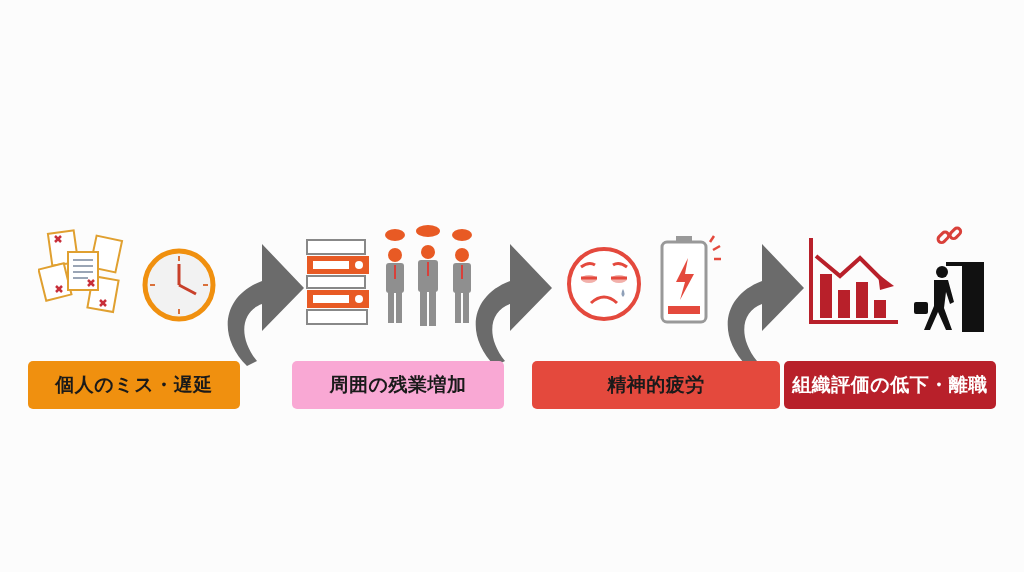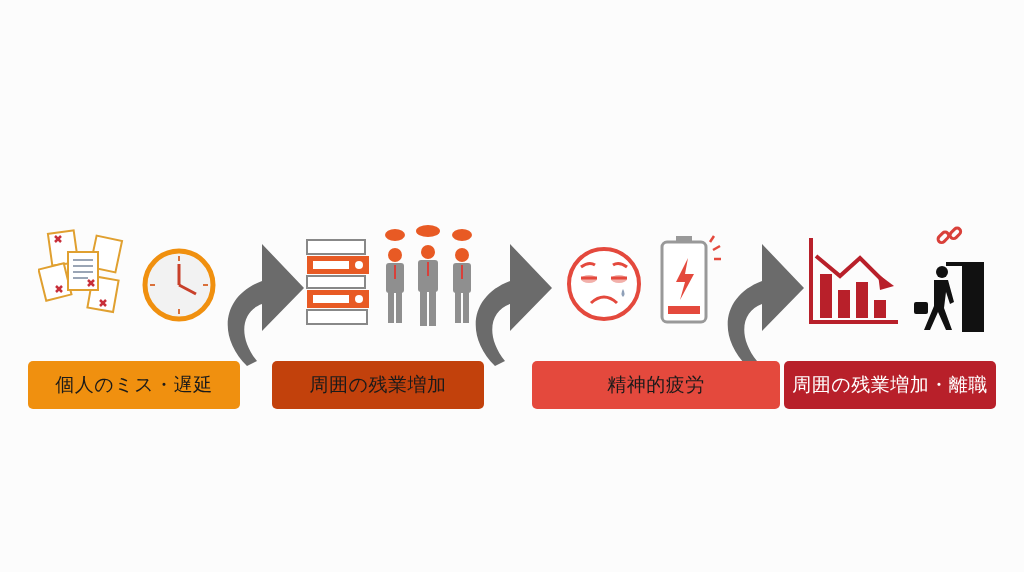--- a/index.html
+++ b/index.html
@@ -3,21 +3,21 @@
 <meta charset="utf-8">
 <style>
   html, body { margin:0; padding:0; }
   body {
     width:1024px; height:572px; background:#fcfcfc; position:relative; overflow:hidden;
     font-family:"DejaVu Sans", sans-serif;
   }
   .label {
     position:absolute; top:361px; height:48px; border-radius:5px;
     display:flex; align-items:center; justify-content:center;
-    font-weight:normal; font-size:19px; letter-spacing:0.5px;
+    font-weight:bold; font-size:19px; letter-spacing:0.5px;
   }
   .icon { position:absolute; }
   .arrow { position:absolute; top:236px; width:100px; height:140px; }
 </style>
 </head>
 <body>
 
 <svg class="icon" style="left:38px;top:228px" width="100" height="100" viewBox="0 0 100 100">
   <g stroke="#e0a030" stroke-width="2" fill="#fff">
     <rect x="12" y="4" width="26" height="32" transform="rotate(-8 25 20)"></rect>
@@ -147,15 +147,15 @@
 </svg>
 <svg class="icon" style="left:912px;top:258px" width="76" height="76" viewBox="0 0 76 76">
   <rect x="50" y="4" width="22" height="70" fill="#111"></rect>
     <rect x="34" y="4" width="38" height="4" fill="#111"></rect>
   <circle cx="30" cy="14" r="6" fill="#111"></circle>
   <path d="M22 22 L36 22 L42 44 L38 46 L34 34 L32 50 L40 72 L34 72 L26 54 L18 72 L12 72 L22 48 Z" fill="#111"></path>
   <rect x="2" y="44" width="14" height="12" rx="2" fill="#111"></rect>
 </svg>
 
 <div class="label" style="left:28px;width:212px;background:#f0900f;color:#1a1a1a">個人のミス・遅延</div>
-<div class="label" style="left:272px;width:212px;background:#c2410c;color:#1a1a1a">周囲の残業増加</div>
+<div class="label" style="left:292px;width:212px;background:#f9a8d4;color:#1a1a1a">周囲の残業増加</div>
 <div class="label" style="left:532px;width:248px;background:#e4493d;color:#1a1a1a">精神的疲労</div>
-<div class="label" style="left:784px;width:212px;background:#b8202a;color:#ffffff">周囲の残業増加・離職</div>
+<div class="label" style="left:784px;width:212px;background:#b8202a;color:#ffffff">組織評価の低下・離職</div>
 
 </body></html>

